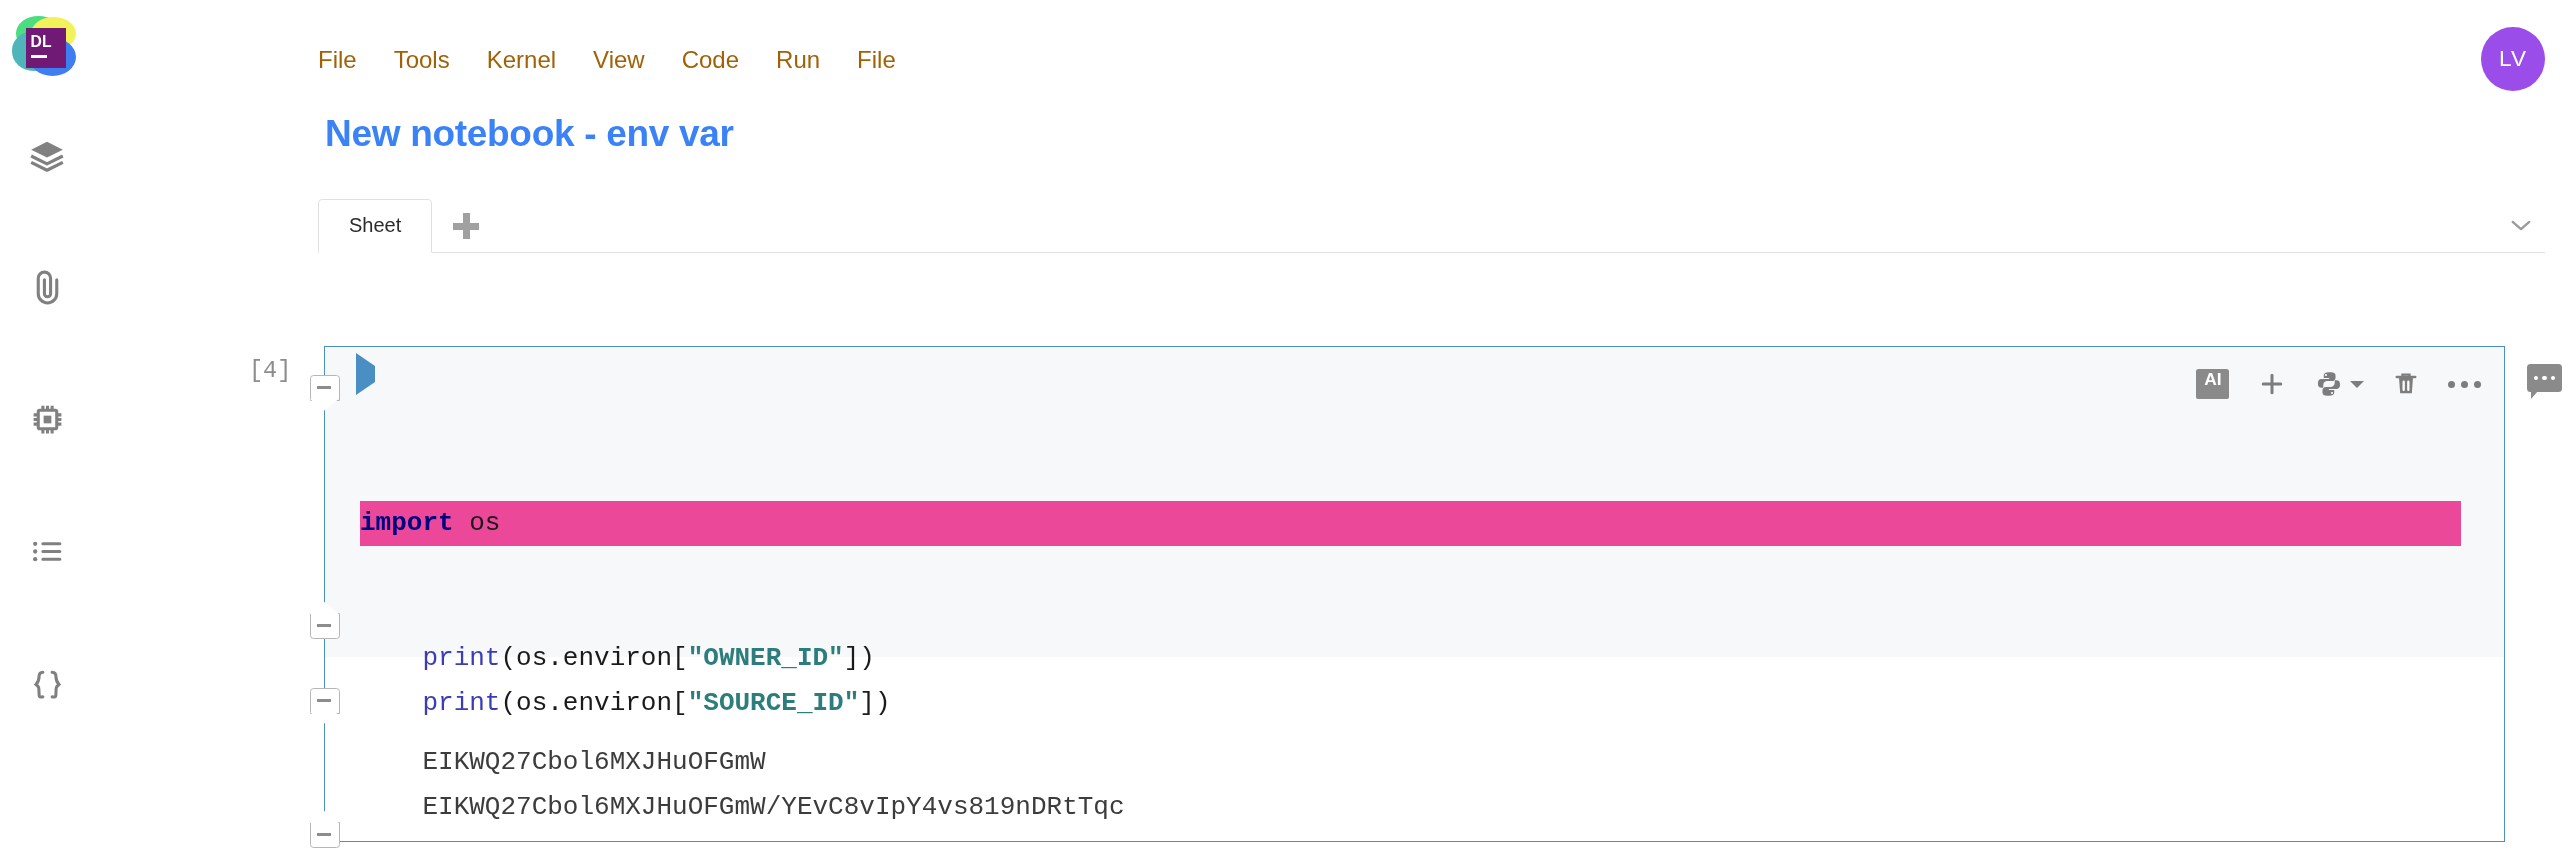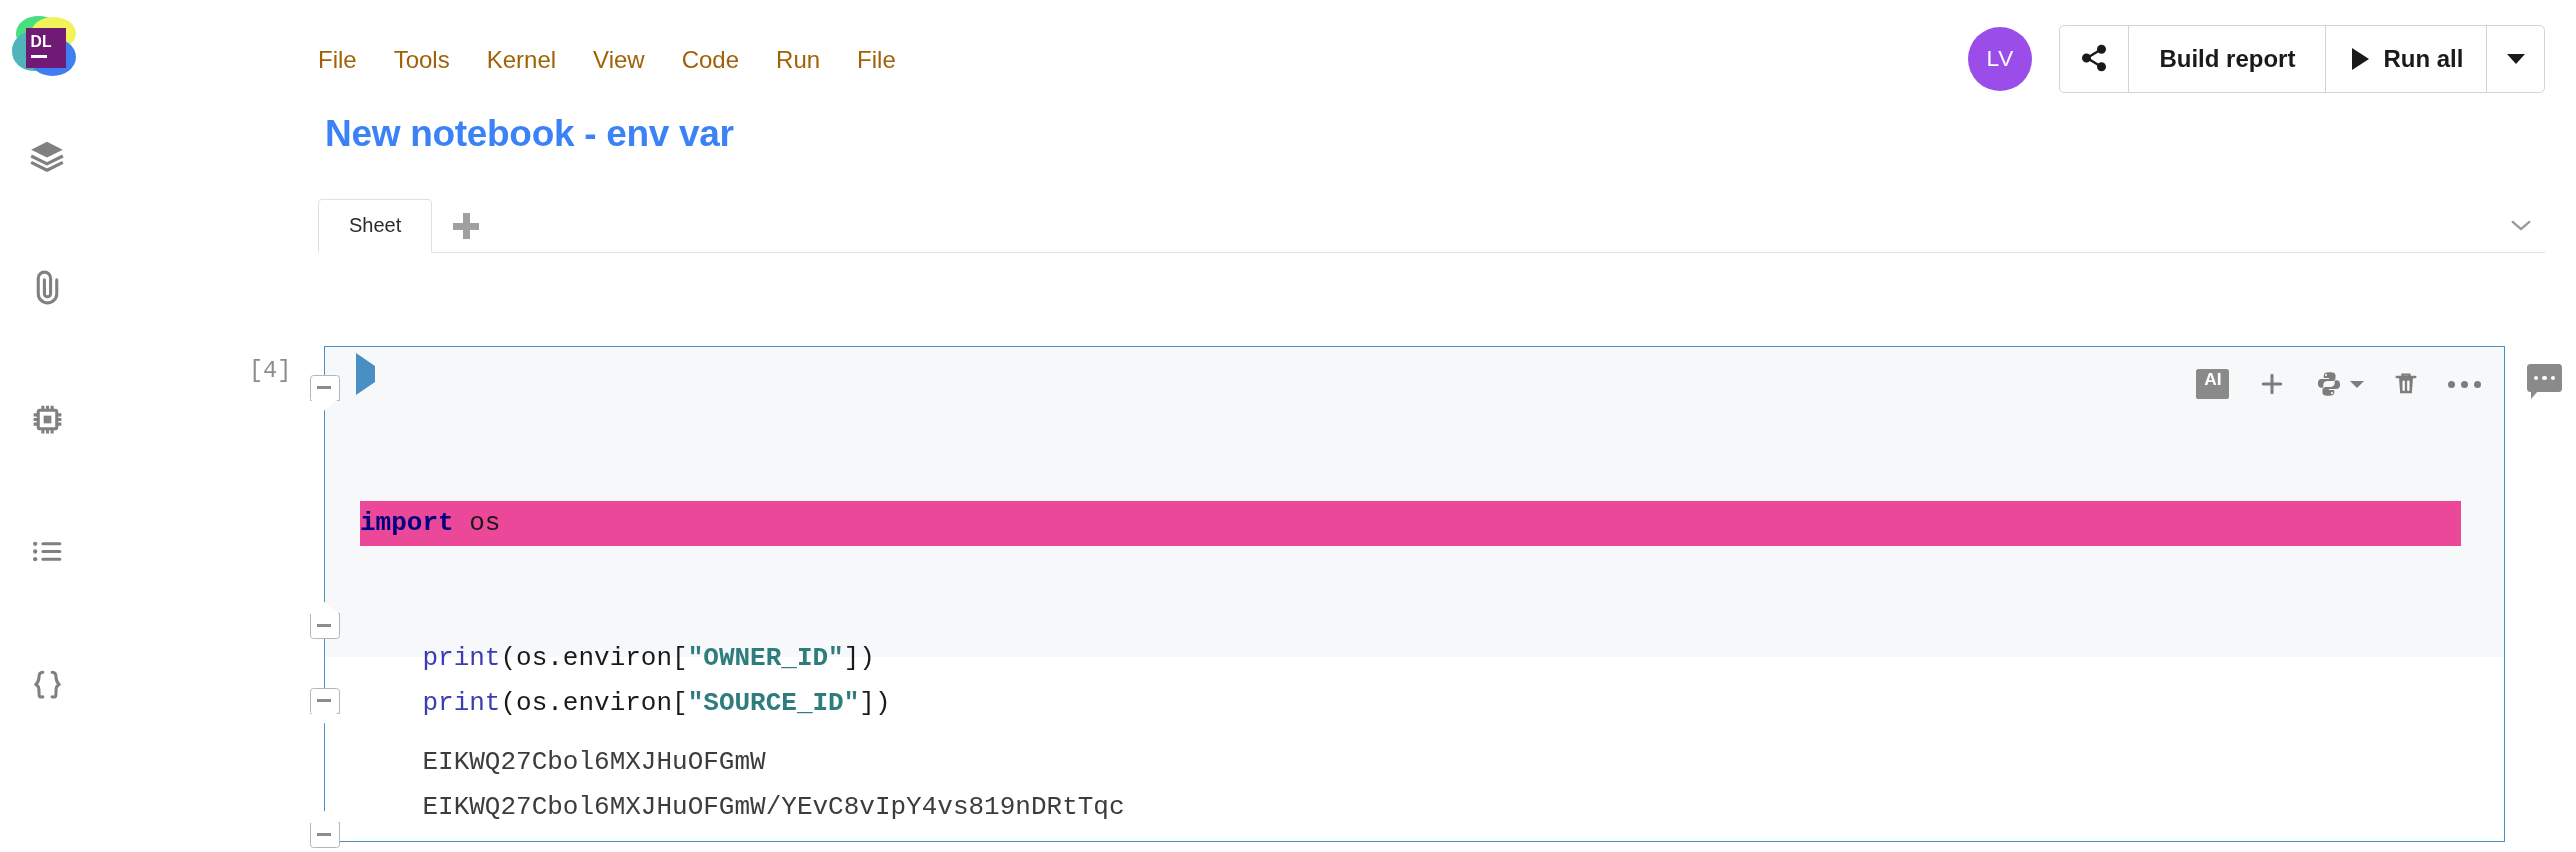--- a/index.html
+++ b/index.html
@@ -267,45 +267,20 @@
   <span class="mi">Code</span>
   <span class="mi">Run</span>
   <span class="mi">File</span>
 </div>
 
 <div id="top-actions">
   <div id="avatar" style="background:#9B4DEA;">
     <span>LV</span>
   </div>
 
-  <div id="action-group">
-    <div id="share-btn">
-      <span>
-        <svg width="30" height="30" viewBox="0 0 24 24" fill="none" stroke="#1a1a1a" stroke-width="2">
-          <circle cx="18" cy="5" r="2.6" fill="#1a1a1a"></circle>
-          <circle cx="6" cy="12" r="2.6" fill="#1a1a1a"></circle>
-          <circle cx="18" cy="19" r="2.6" fill="#1a1a1a"></circle>
-          <path d="M8.4 10.8 15.6 6.4M8.4 13.2 15.6 17.6"></path>
-        </svg>
-      </span>
-    </div>
-
-    <div id="build-report-btn">
-      <span>Build report</span>
-    </div>
-
-    <div id="run-all-btn">
-      <span class="tri-right"></span>
-      <span>Run all</span>
-    </div>
-
-    <div id="run-all-caret">
-      <span class="caret-down"></span>
-    </div>
-  </div>
 </div>
 
 <div id="notebook-title">New notebook - env var</div>
 
 <div id="tabbar">
   <div id="tab-sheet">
     <span>Sheet</span>
   </div>
   <div id="tab-add">
     <span class="plus-glyph"></span>

